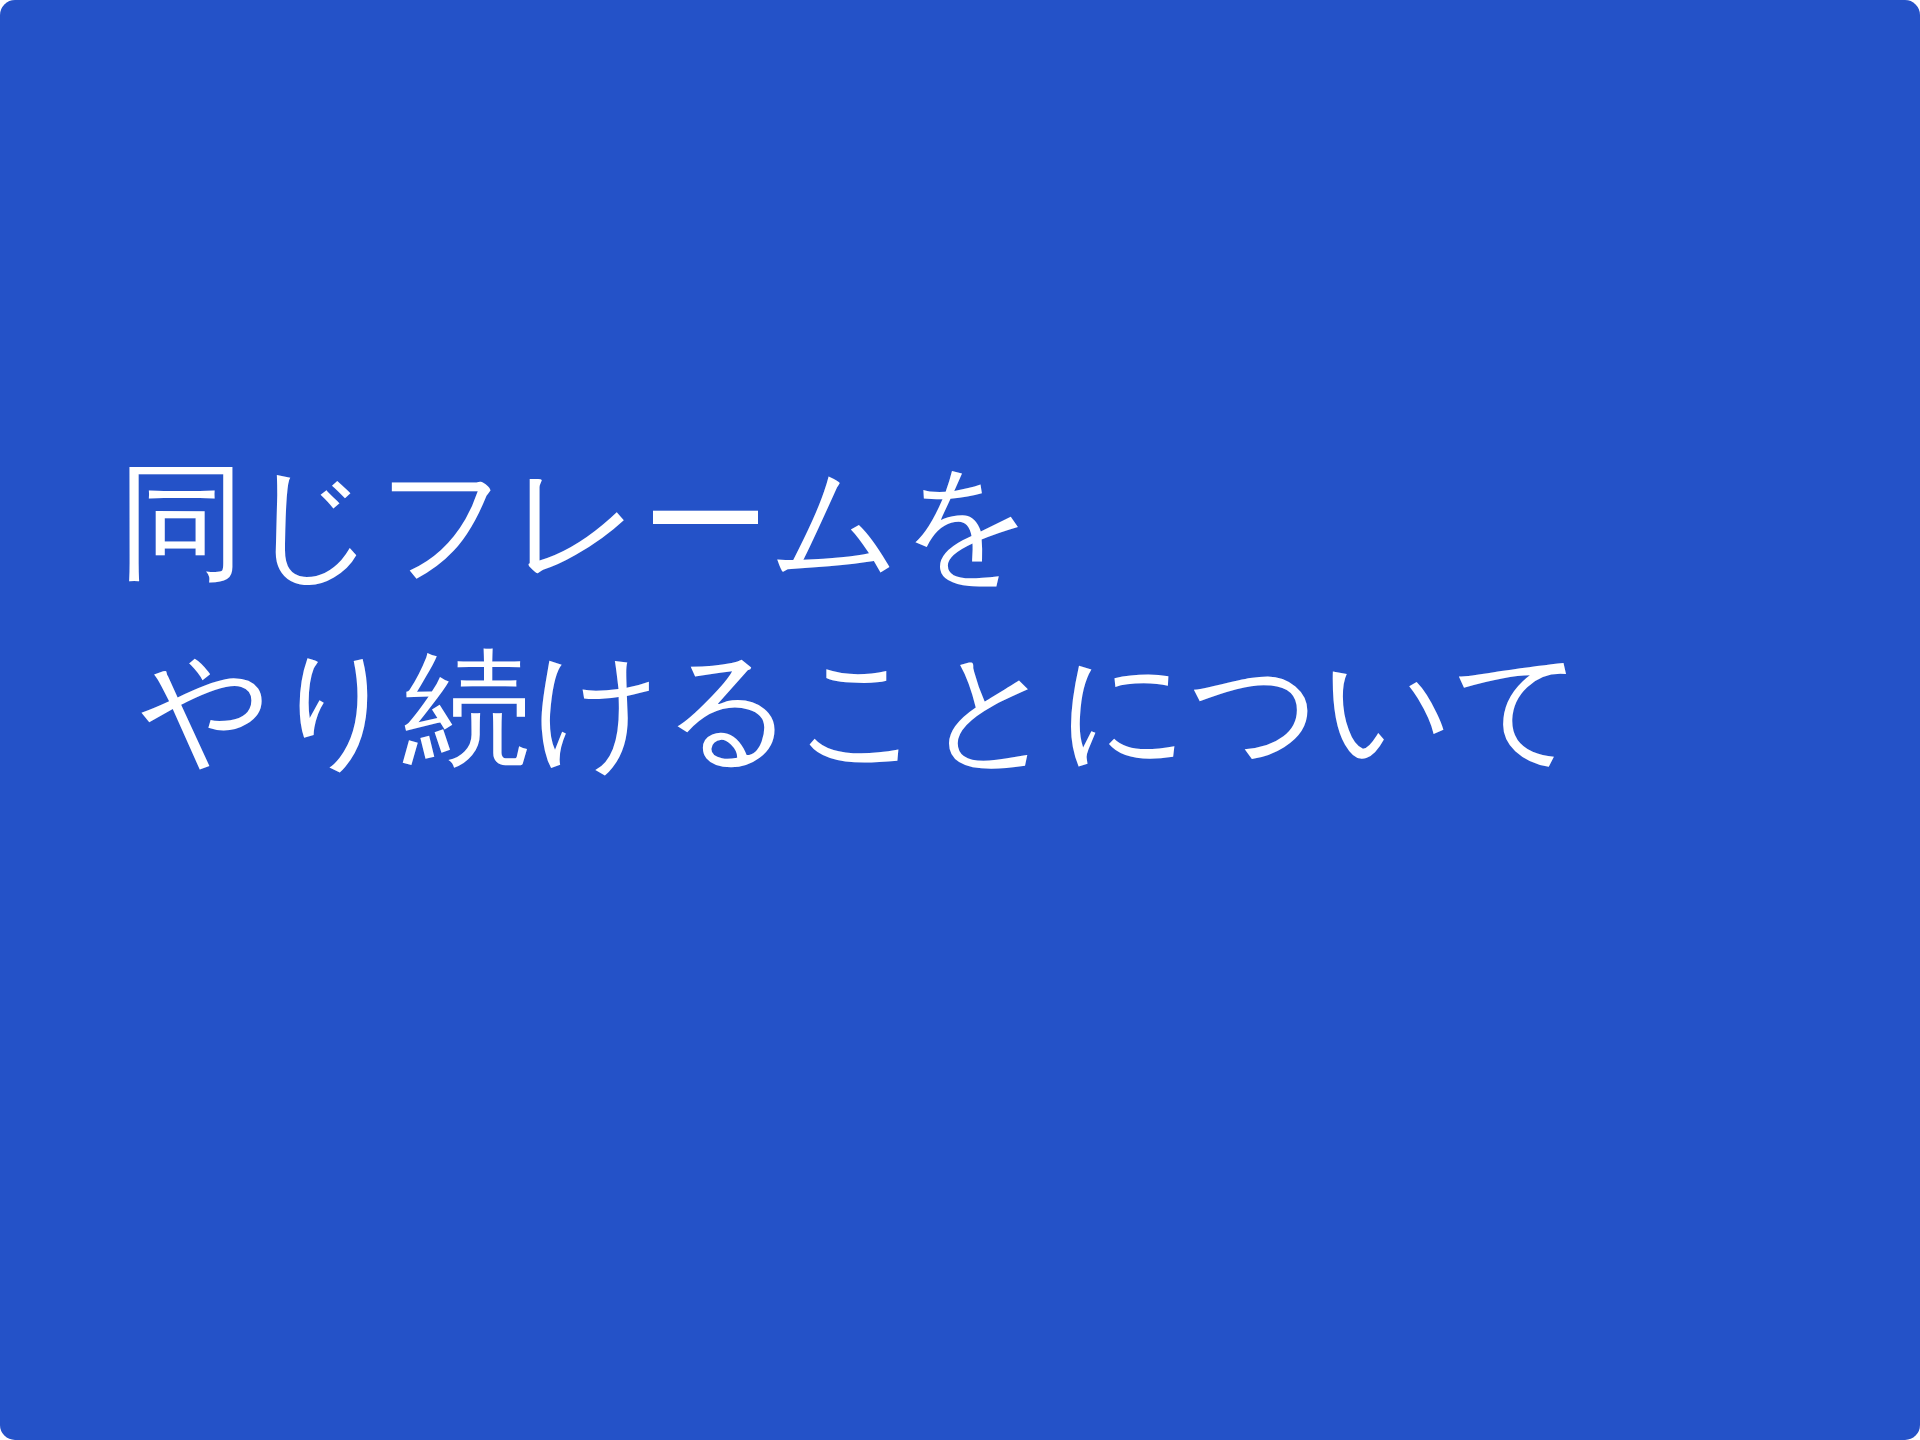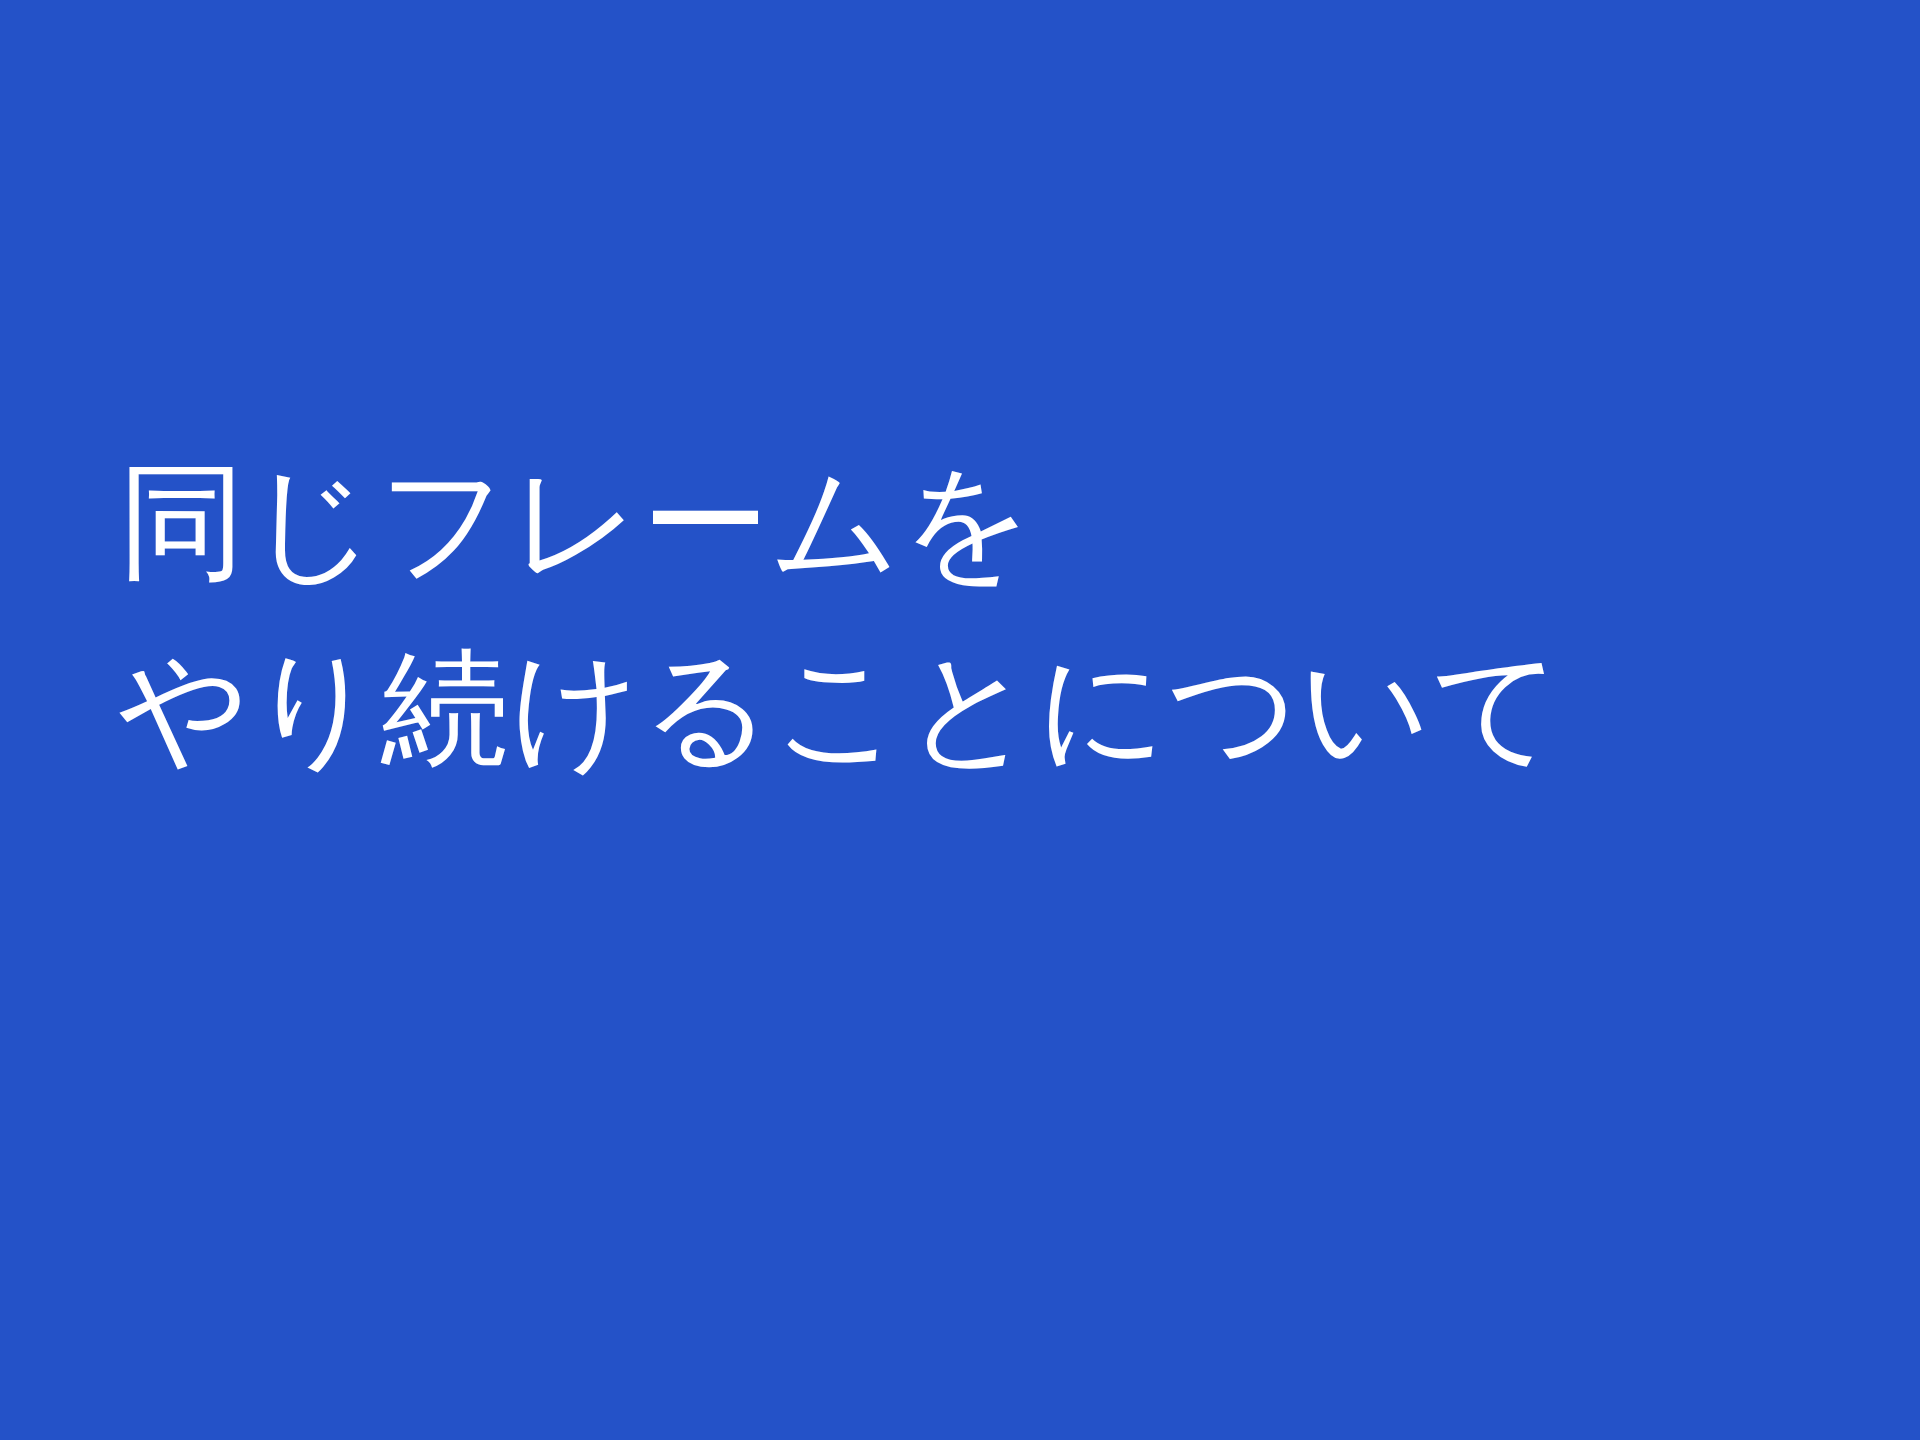--- a/index.html
+++ b/index.html
@@ -16,20 +16,21 @@
 
   #slide {
     position: relative;
     width: 1920px;
     height: 1440px;
     background: #2452c8;
     box-sizing: border-box;
     display: flex;
     align-items: center;
     justify-content: flex-start;
+    border-radius: 15px;
   }
 
   #title-block {
     position: absolute;
     left: 118px;
     top: 430px;
     width: 1720px;
   }
 
   .title-line {
@@ -44,16 +45,16 @@
     -webkit-font-smoothing: antialiased;
   }
 </style>
 </head>
 <body>
 
 <div id="slide" style="background: rgb(36, 82, 200);">
 
   <div id="title-block">
     <div class="title-line" style="color: rgb(255, 255, 255);">同じフレームを</div>
-    <div class="title-line" style="color: rgb(255, 255, 255);">やり続けることについて</div>
+    <div class="title-line" style="color: rgb(255, 255, 255); margin-left: 22px;">やり続けることについて</div>
   </div>
 
 </div>
 
 </body></html>

